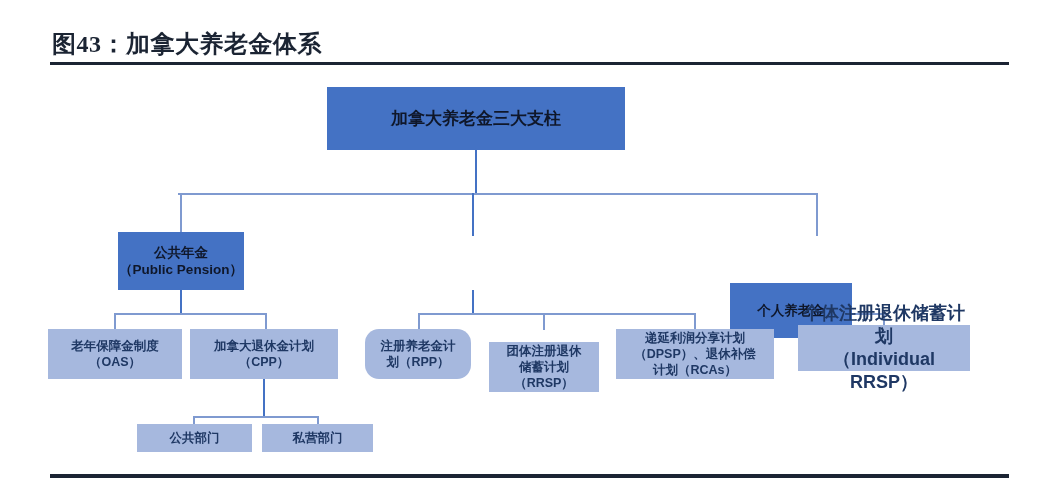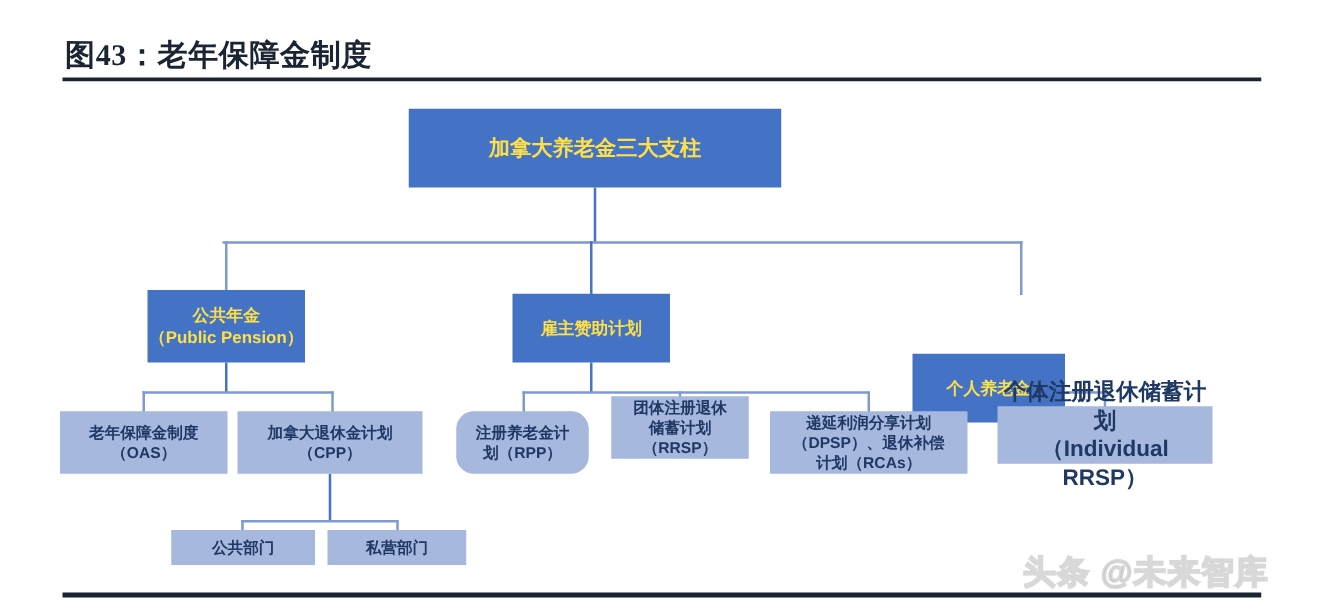--- a/index.html
+++ b/index.html
@@ -55,36 +55,36 @@
     align-items: center;
     justify-content: center;
     text-align: center;
     font-weight: bold;
     line-height: 1.28;
     white-space: pre-line;
     z-index: 3;
   }
   .node.dark {
     background: #4472c4;
-    color: #fde047;
+    color: #0f172a;
   }
   .node.light {
     background: #a6b8de;
     color: #1f3864;
   }
 
   #n-root    { left: 327px; top: 87px;  width: 298px; height: 63px; font-size: 17px; }
   #n-p1      { left: 118px; top: 232px; width: 126px; height: 58px; font-size: 13.5px; }
   #n-p2      { left: 410px; top: 235px; width: 126px; height: 55px; font-size: 13.5px; }
   #n-p3      { left: 730px; top: 235px; width: 122px; height: 55px; font-size: 13.5px; margin-top: 48px; }
 
   #n-oas     { left: 48px;  top: 329px; width: 134px; height: 50px; font-size: 12.5px; }
   #n-cpp     { left: 190px; top: 329px; width: 148px; height: 50px; font-size: 12.5px; }
   #n-rpp     { left: 365px; top: 329px; width: 106px; height: 50px; font-size: 12.5px; border-radius: 14px; }
-  #n-rrsp    { left: 489px; top: 317px; width: 110px; height: 50px; font-size: 12.5px; }
+  #n-rrsp    { left: 489px; top: 342px; width: 110px; height: 50px; font-size: 12.5px; }
   #n-dpsp    { left: 616px; top: 329px; width: 158px; height: 50px; font-size: 12.5px; }
   #n-irrsp   { left: 798px; top: 325px; width: 172px; height: 46px; font-size: 18px; }
 
   #n-pub     { left: 137px; top: 424px; width: 115px; height: 28px; font-size: 12.5px; }
   #n-pri     { left: 262px; top: 424px; width: 111px; height: 28px; font-size: 12.5px; }
 
   
   .conn {
     position: absolute;
     background: #7f9ad0;
@@ -136,21 +136,21 @@
     letter-spacing: 1px;
     white-space: nowrap;
     z-index: 6;
   }
 </style>
 </head>
 <body>
 
 <div id="page">
 
-  <div id="title">图43：老年保障金制度</div>
+  <div id="title">图43：加拿大养老金体系</div>
   <div id="title-rule"></div>
 
   <div class="conn thick" id="c-root-stem"></div>
   <div class="conn" id="c-bus-1"></div>
   <div class="conn" id="c-drop-p1"></div>
   <div class="conn thick" id="c-drop-p2"></div>
   <div class="conn" id="c-drop-p3"></div>
 
   <div class="conn thick" id="c-p1-stem"></div>
   <div class="conn" id="c-bus-2"></div>
@@ -168,37 +168,35 @@
   <div class="conn" id="c-drop-irrsp"></div>
 
   <div class="conn thick" id="c-cpp-stem"></div>
   <div class="conn" id="c-bus-4"></div>
   <div class="conn" id="c-drop-pub"></div>
   <div class="conn" id="c-drop-pri"></div>
 
   <div class="node dark" id="n-root">加拿大养老金三大支柱</div>
   <div class="node dark" id="n-p1">公共年金
 （Public Pension）</div>
-  <div class="node dark" id="n-p2">雇主赞助计划</div>
   <div class="node dark" id="n-p3">个人养老金</div>
 
   <div class="node light" id="n-oas">老年保障金制度
 （OAS）</div>
   <div class="node light" id="n-cpp">加拿大退休金计划
 （CPP）</div>
   <div class="node light" id="n-rpp">注册养老金计
 划（RPP）</div>
   <div class="node light" id="n-rrsp">团体注册退休
 储蓄计划
 （RRSP）</div>
   <div class="node light" id="n-dpsp">递延利润分享计划
 （DPSP）、退休补偿
 计划（RCAs）</div>
   <div class="node light" id="n-irrsp">个体注册退休储蓄计划
 （Individual RRSP）</div>
 
   <div class="node light" id="n-pri">私营部门</div>
   <div class="node light" id="n-pub">公共部门</div>
 
-  <div id="watermark">头条 @未来智库</div>
 
   <div id="bottom-rule"></div>
 </div>
 
 </body></html>

